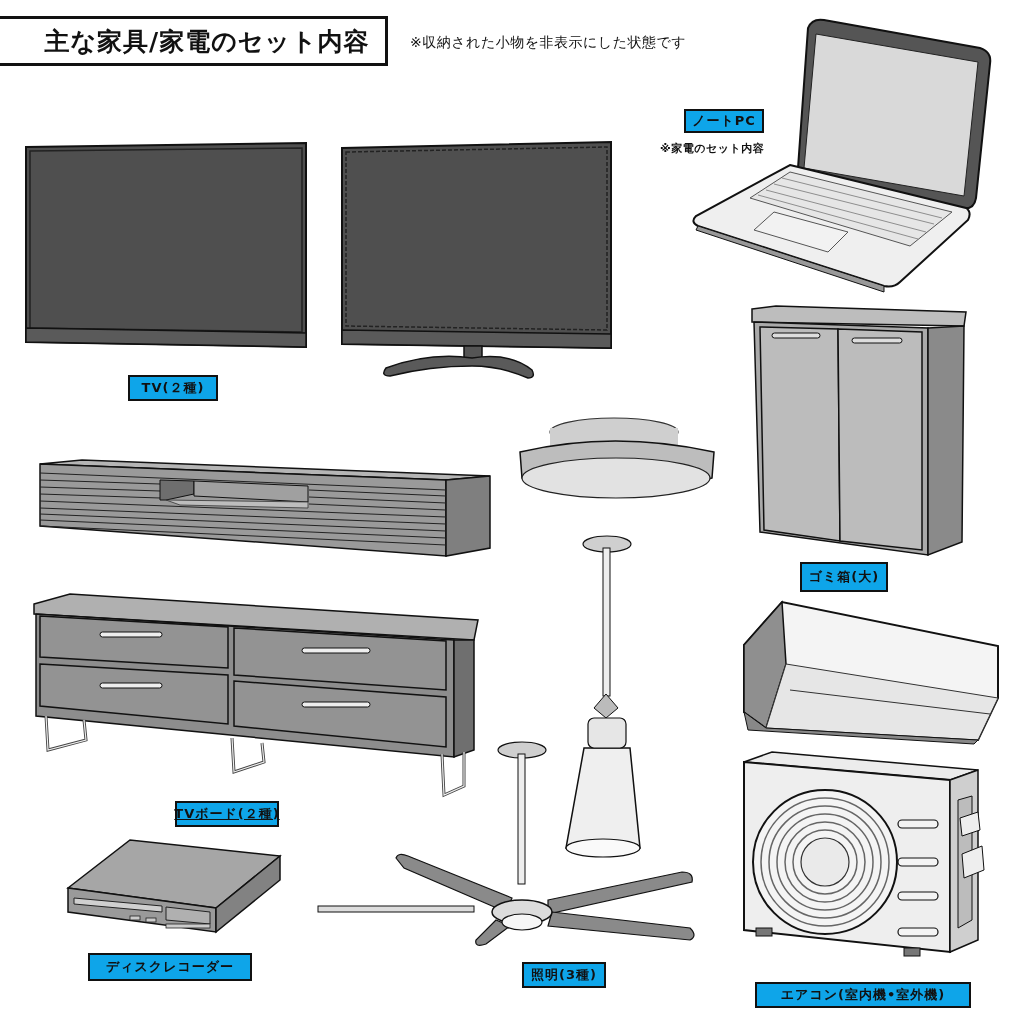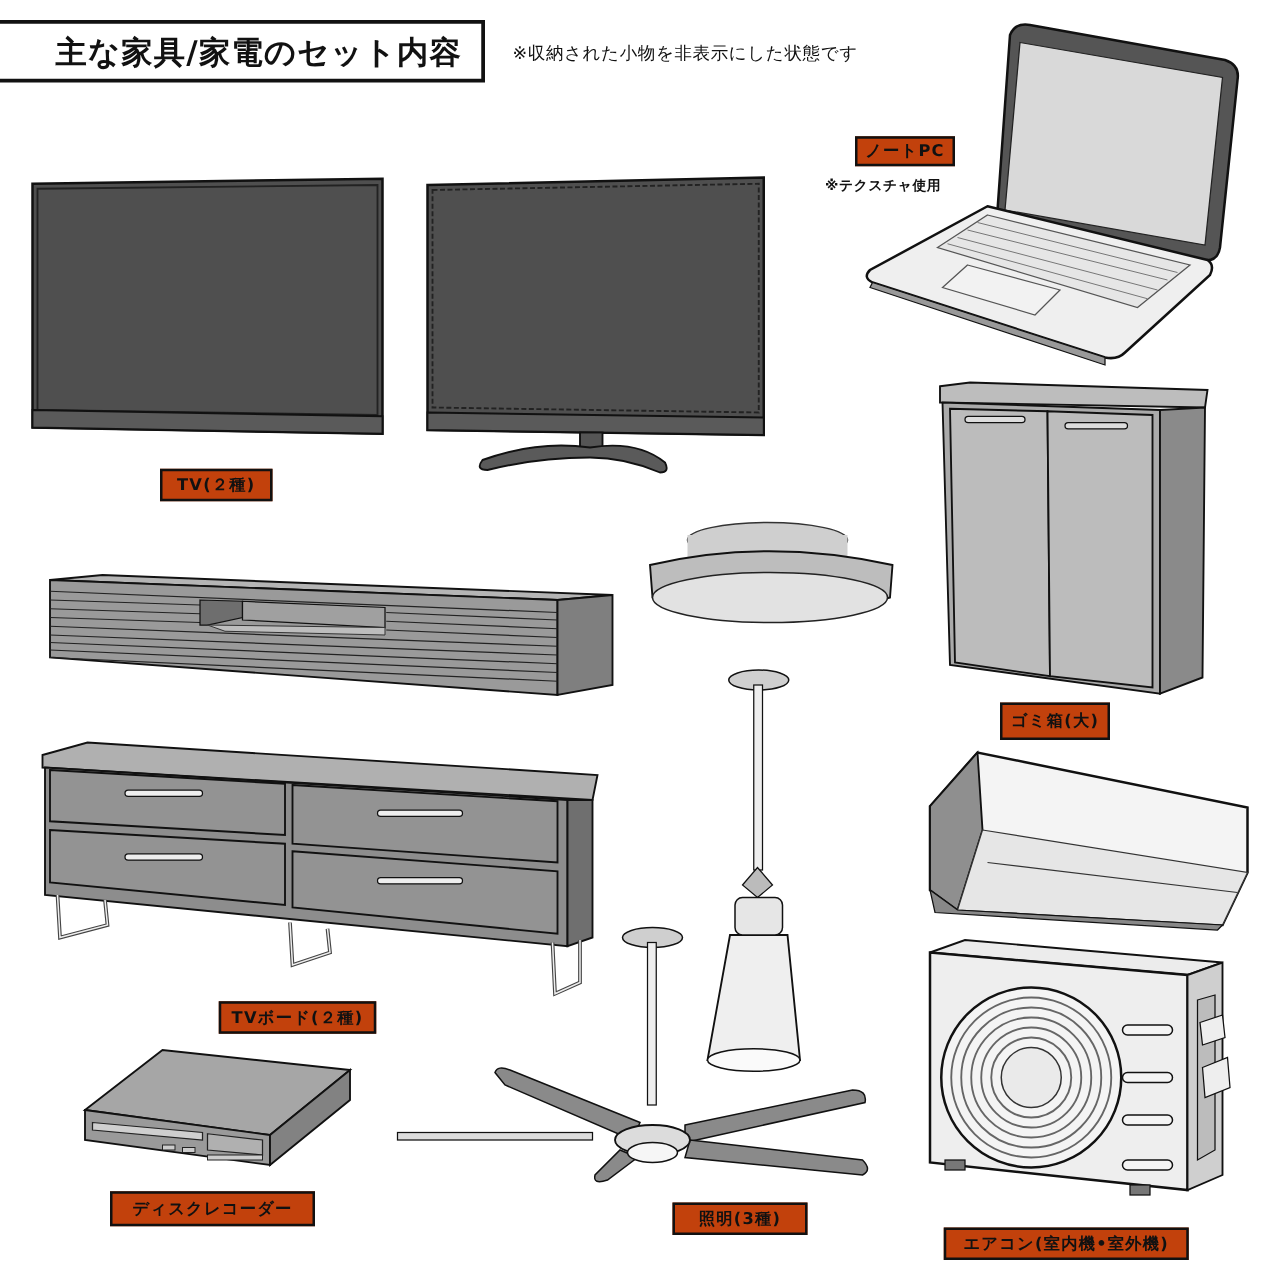--- a/index.html
+++ b/index.html
@@ -3,21 +3,21 @@
 <meta charset="utf-8">
 <style>
   html, body { margin:0; padding:0; background:#ffffff; }
   body { width:1024px; height:1024px; position:relative; overflow:hidden;
          font-family:"DejaVu Sans", sans-serif; color:#111; }
   .abs { position:absolute; }
   .title-box { left:-4px; top:16px; width:392px; height:50px; border:3px solid #111;
                box-sizing:border-box; display:flex; align-items:center; justify-content:center;
                font-size:25px; font-weight:bold; letter-spacing:1px; padding-left:30px; }
   .note { font-size:14px; font-weight:normal; letter-spacing:0.5px; }
-  .label { border:2px solid #111; box-sizing:border-box; background:#c2410c;
+  .label { border:2px solid #111; box-sizing:border-box; background:#0ea5e9;
            font-size:13px; font-weight:bold; display:flex; align-items:center;
            justify-content:center; letter-spacing:1px; white-space:nowrap; }
   .sub { font-size:11px; font-weight:bold; letter-spacing:0.5px; }
   svg { position:absolute; overflow:visible; }
 </style>
 </head>
 <body>
 
 <div class="abs title-box">主な家具/家電のセット内容</div>
 <div class="abs note" style="left:410px; top:34px;">※収納された小物を非表示にした状態です</div>
@@ -44,21 +44,21 @@
   <polygon points="790,172 952,212 910,246 750,198" fill="#e6e6e6" stroke="#555" stroke-width="1"></polygon>
   <g stroke="#777" stroke-width="0.8">
     <line x1="782" y1="178" x2="942" y2="218"></line>
     <line x1="774" y1="184" x2="934" y2="224"></line>
     <line x1="766" y1="190" x2="926" y2="232"></line>
     <line x1="758" y1="195" x2="918" y2="239"></line>
   </g>
   <polygon points="774,212 848,232 828,252 754,230" fill="#f2f2f2" stroke="#555" stroke-width="1"></polygon>
 </svg>
 <div class="abs label" style="left:684px; top:109px; width:80px; height:24px;">ノートPC</div>
-<div class="abs sub" style="left:660px; top:141px;">※テクスチャ使用</div>
+<div class="abs sub" style="left:660px; top:141px;">※家電のセット内容</div>
 
 <svg style="left:0;top:0;" width="1024" height="1024">
   <polygon points="40,464 82,460 490,476 446,480" fill="#b5b5b5" stroke="#111" stroke-width="1.5"></polygon>
   <polygon points="40,464 446,480 446,556 40,526" fill="#9a9a9a" stroke="#111" stroke-width="1.5"></polygon>
   <polygon points="446,480 490,476 490,548 446,556" fill="#7f7f7f" stroke="#111" stroke-width="1.5"></polygon>
   <g stroke="#222" stroke-width="1">
     <line x1="40" y1="473" x2="446" y2="490"></line>
     <line x1="40" y1="480" x2="160" y2="484"></line>
       <line x1="309" y1="490" x2="446" y2="496"></line>
     <line x1="40" y1="487" x2="160" y2="491"></line>
@@ -112,21 +112,21 @@
     <path d="M46,716 L48,750 L86,740 L84,720"></path>
     <path d="M232,738 L234,772 L264,762 L262,743"></path>
     <path d="M442,754 L444,795 L464,786 L464,752"></path>
   </g>
   <g fill="none" stroke="#eee" stroke-width="1.2">
     <path d="M46,716 L48,750 L86,740 L84,720"></path>
     <path d="M232,738 L234,772 L264,762 L262,743"></path>
     <path d="M442,754 L444,795 L464,786 L464,752"></path>
   </g>
 </svg>
-<div class="abs label" style="left:175px; top:801px; width:126px; height:26px;">TVボード(２種)</div>
+<div class="abs label" style="left:175px; top:801px; width:104px; height:26px;text-decoration:underline;">TVボード(２種)</div>
 
 <svg style="left:0;top:0;" width="1024" height="1024">
   <polygon points="744,645 782,602 998,646 998,698 978,740 766,728 744,712" fill="#f4f4f4" stroke="#111" stroke-width="2"></polygon>
   <polygon points="744,645 782,602 786,664 766,728 744,712" fill="#8f8f8f" stroke="#111" stroke-width="1.5"></polygon>
   <polygon points="786,664 998,698 978,740 766,728" fill="#e6e6e6" stroke="#333" stroke-width="1"></polygon>
   <line x1="790" y1="690" x2="990" y2="714" stroke="#333" stroke-width="1"></line>
   <polygon points="744,712 766,728 978,740 974,744 748,730" fill="#888" stroke="#111" stroke-width="1"></polygon>
 </svg>
 
 <svg style="left:0;top:0;" width="1024" height="1024">
@@ -147,21 +147,21 @@
     <rect x="898" y="858" width="40" height="8" rx="4"></rect>
     <rect x="898" y="892" width="40" height="8" rx="4"></rect>
     <rect x="898" y="928" width="40" height="8" rx="4"></rect>
   </g>
   <polygon points="958,800 972,796 972,920 958,928" fill="#bcbcbc" stroke="#111" stroke-width="1"></polygon>
   <polygon points="960,818 978,812 980,830 962,836" fill="#eee" stroke="#111" stroke-width="1"></polygon>
   <polygon points="962,854 982,846 984,870 964,878" fill="#eee" stroke="#111" stroke-width="1"></polygon>
   <rect x="756" y="928" width="16" height="8" fill="#777" stroke="#111" stroke-width="1"></rect>
   <rect x="904" y="948" width="16" height="8" fill="#777" stroke="#111" stroke-width="1"></rect>
 </svg>
-<div class="abs label" style="left:755px; top:982px; width:196px; height:26px;">エアコン(室内機•室外機)</div>
+<div class="abs label" style="left:755px; top:982px; width:216px; height:26px;">エアコン(室内機•室外機)</div>
 
 <svg style="left:0;top:0;" width="1024" height="1024">
   <ellipse cx="607" cy="544" rx="24" ry="8" fill="#cfcfcf" stroke="#111" stroke-width="1.2"></ellipse>
   <rect x="603" y="548" width="7" height="148" fill="#eee" stroke="#111" stroke-width="1"></rect>
   <polygon points="594,708 606,694 618,708 606,718" fill="#bbb" stroke="#111" stroke-width="1"></polygon>
   <path d="M584,748 L630,748 L640,848 L566,848 Z" fill="#efefef" stroke="#111" stroke-width="1.5"></path>
   <rect x="588" y="718" width="38" height="30" rx="6" fill="#e6e6e6" stroke="#111" stroke-width="1.2"></rect>
   <ellipse cx="603" cy="848" rx="37" ry="9" fill="#fafafa" stroke="#111" stroke-width="1.2"></ellipse>
 </svg>
 
@@ -169,21 +169,21 @@
   <ellipse cx="522" cy="750" rx="24" ry="8" fill="#cfcfcf" stroke="#111" stroke-width="1.2"></ellipse>
   <rect x="518" y="754" width="7" height="130" fill="#eee" stroke="#111" stroke-width="1"></rect>
   <path d="M396,858 Q398,852 408,856 L512,898 L506,912 L404,868 Z" fill="#8a8a8a" stroke="#111" stroke-width="1.2"></path>
   <path d="M548,900 L682,872 Q694,872 692,882 L548,914 Z" fill="#8a8a8a" stroke="#111" stroke-width="1.2"></path>
   <path d="M552,912 L690,928 Q698,936 690,940 L548,926 Z" fill="#8a8a8a" stroke="#111" stroke-width="1.2"></path>
   <path d="M496,920 L510,926 L486,944 Q474,948 476,940 Z" fill="#8a8a8a" stroke="#111" stroke-width="1.2"></path>
   <rect x="318" y="906" width="156" height="6" fill="#ddd" stroke="#111" stroke-width="1"></rect>
   <ellipse cx="522" cy="912" rx="30" ry="12" fill="#dcdcdc" stroke="#111" stroke-width="1.5"></ellipse>
   <ellipse cx="522" cy="922" rx="20" ry="8" fill="#f6f6f6" stroke="#111" stroke-width="1.2"></ellipse>
 </svg>
-<div class="abs label" style="left:538px; top:962px; width:108px; height:26px;">照明(3種)</div>
+<div class="abs label" style="left:522px; top:962px; width:84px; height:26px;">照明(3種)</div>
 
 <svg style="left:0;top:0;" width="1024" height="1024">
   <polygon points="68,888 130,840 280,856 216,908" fill="#a6a6a6" stroke="#111" stroke-width="1.5"></polygon>
   <polygon points="68,888 216,908 216,932 68,912" fill="#9a9a9a" stroke="#111" stroke-width="1.5"></polygon>
   <polygon points="216,908 280,856 280,880 216,932" fill="#828282" stroke="#111" stroke-width="1.5"></polygon>
   <polygon points="74,898 162,906 162,912 74,904" fill="#cfcfcf" stroke="#222" stroke-width="1"></polygon>
   <polygon points="166,907 210,912 210,924 166,920" fill="#b0b0b0" stroke="#222" stroke-width="1"></polygon>
   <rect x="130" y="916" width="10" height="4" fill="#ccc" stroke="#222" stroke-width="0.8"></rect>
   <rect x="146" y="918" width="10" height="4" fill="#ccc" stroke="#222" stroke-width="0.8"></rect>
   <rect x="166" y="924" width="44" height="4" fill="#ccc" stroke="#222" stroke-width="0.8"></rect>

